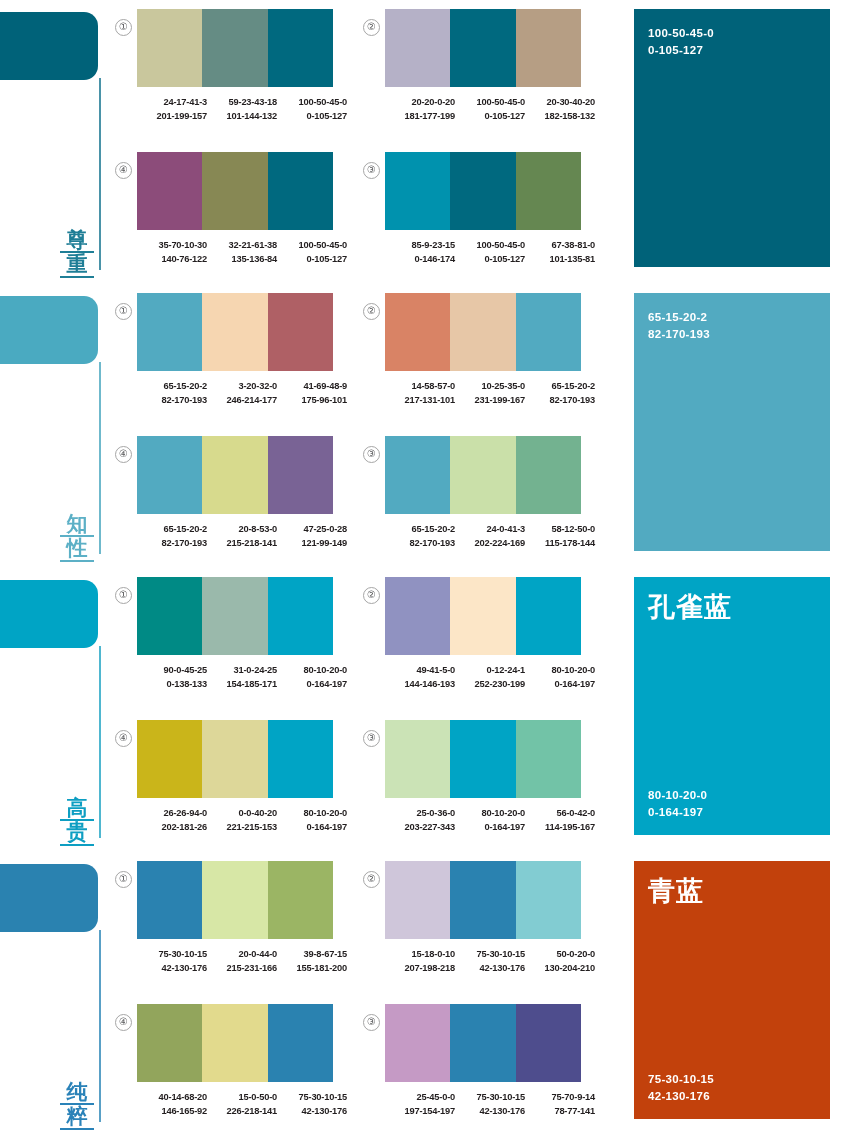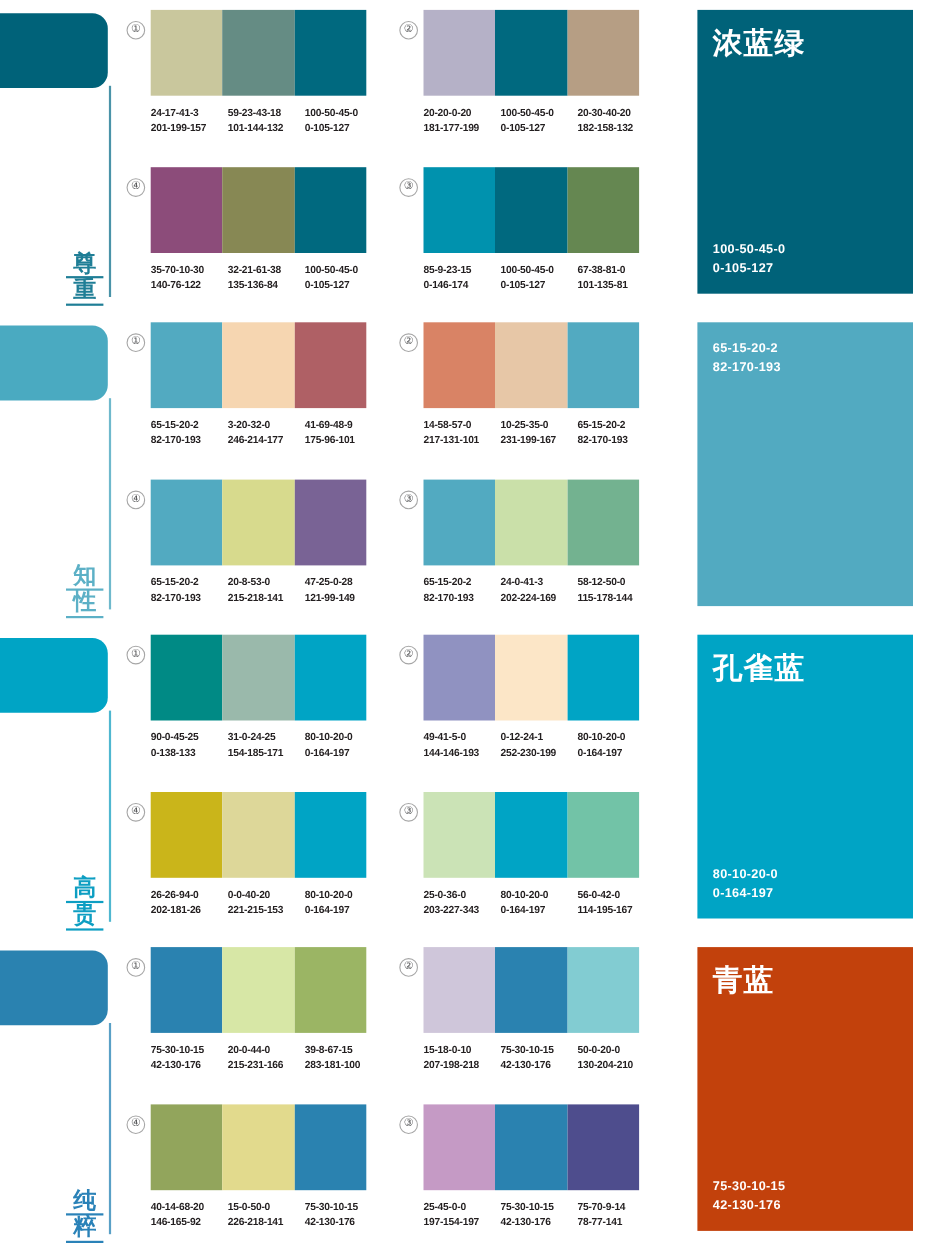--- a/index.html
+++ b/index.html
@@ -49,21 +49,21 @@
     border:1px solid #a6a6a6;
     border-radius:50%;
     font-size:10px;line-height:14px;
     text-align:center;color:#58595b;
     font-family:"DejaVu Sans",sans-serif;
   }
 
   .swatches{display:flex;width:196px;height:78px;}
   .swatches .sw{width:65.33px;height:78px;}
 
-  .codes{display:flex;width:210px;margin-top:9px;}
+  .codes{display:flex;width:210px;margin-top:9px;text-align:right;}
   .codes .code{
     width:70px;
     font-size:9.3px;
     line-height:13.5px;
     letter-spacing:-0.2px;
     white-space:nowrap;
     font-weight:600;
     color:#221e1f;
   }
   .codes .code b{display:block;font-weight:600;}
@@ -181,21 +181,20 @@
             <b>100-50-45-0</b>
             <b>0-105-127</b>
           </div>
           <div class="code">
             <b>67-38-81-0</b>
             <b>101-135-81</b>
           </div>
         </div>
       </div>
       <div class="hero" style="background: rgb(0, 98, 121);">
-        <div class="hero-title">浓蓝绿</div>
         <div class="hero-codes">
           <b>100-50-45-0</b>
           <b>0-105-127</b>
         </div>
       </div>
     </div>
     <div class="section" style="top: 0px;">
       <div class="rail">
         <div class="rail-tab" style="background: rgb(74, 170, 193);"></div>
         <div class="rail-line" style="background: rgb(111, 185, 204);"></div>
@@ -424,21 +423,21 @@
           <div class="code">
             <b>75-30-10-15</b>
             <b>42-130-176</b>
           </div>
           <div class="code">
             <b>20-0-44-0</b>
             <b>215-231-166</b>
           </div>
           <div class="code">
             <b>39-8-67-15</b>
-            <b>283-181-100</b>
+            <b>155-181-200</b>
           </div>
         </div>
       </div>
       <div class="group g2">
         <div class="marker">②</div>
         <div class="swatches">
           <div class="sw" style="background: rgb(207, 198, 218);"></div>
           <div class="sw" style="background: rgb(42, 130, 176);"></div>
           <div class="sw" style="background: rgb(130, 204, 210);"></div>
         </div>

